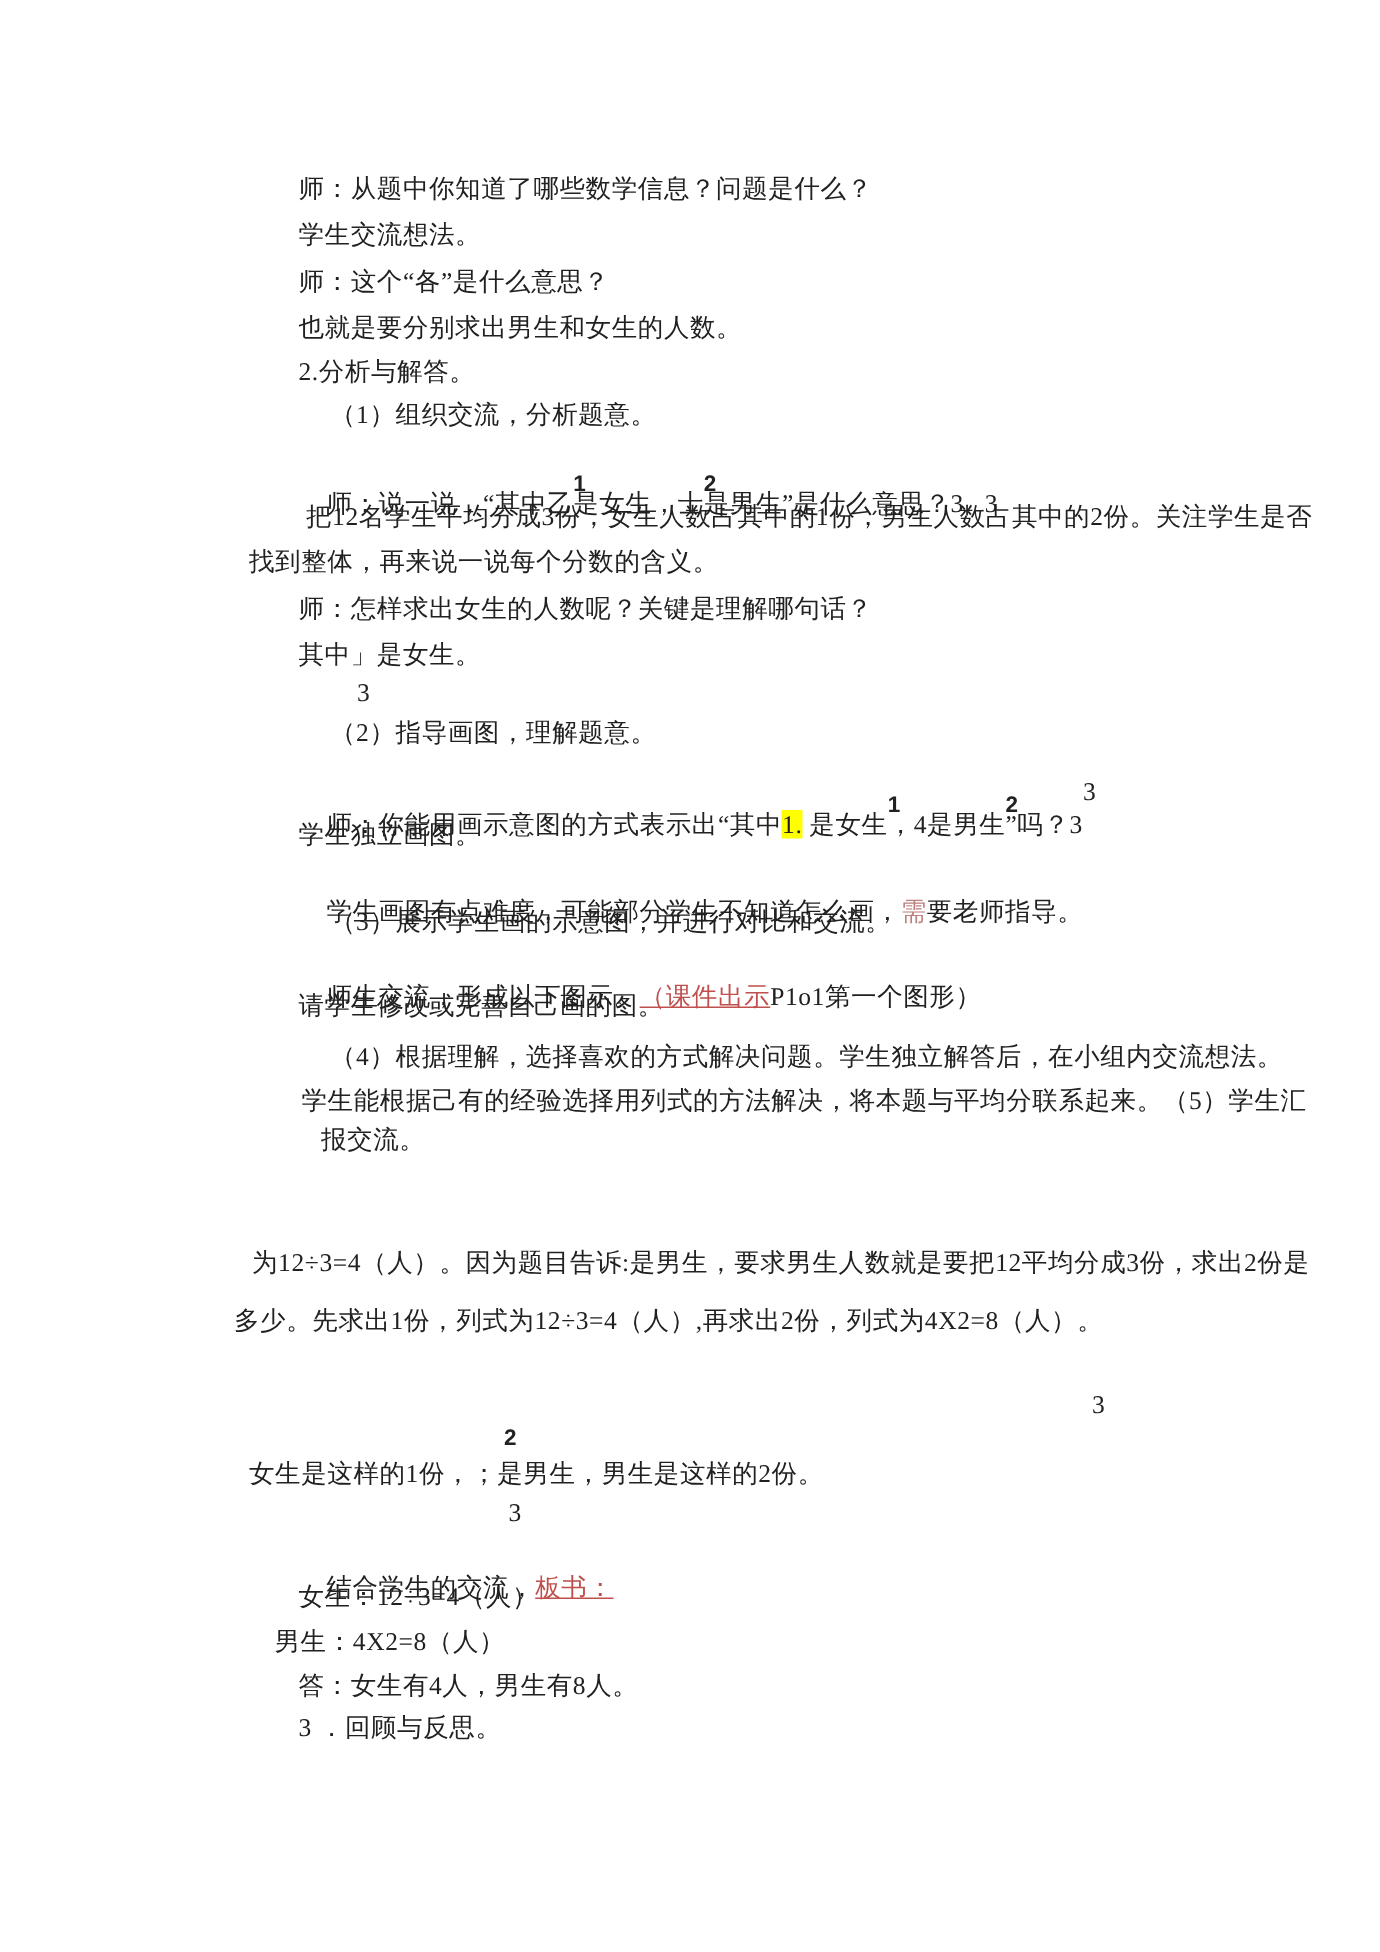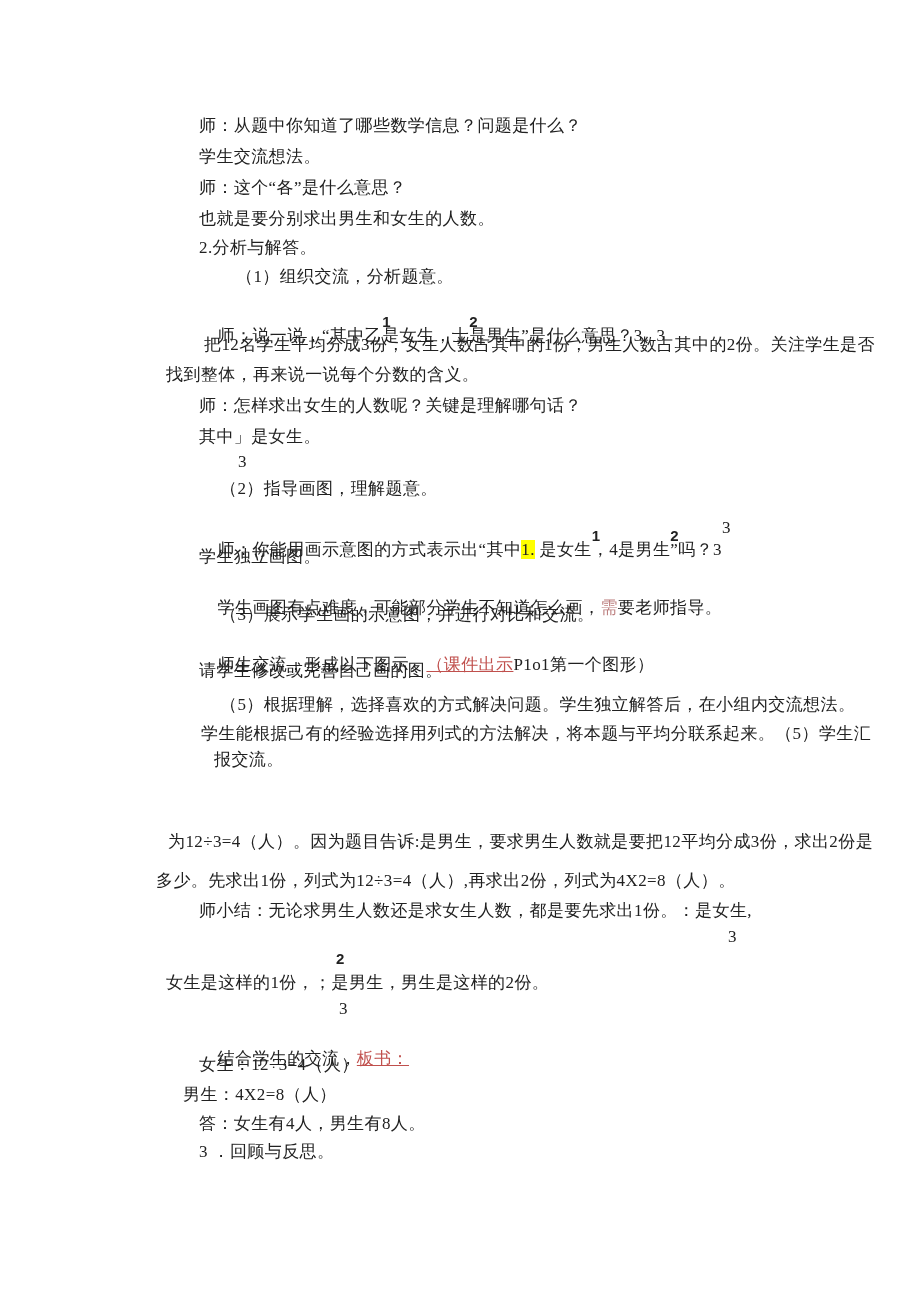--- a/index.html
+++ b/index.html
@@ -42,21 +42,21 @@
 </head>
 <body>
 
 <div id="page">
 
   <div class="ln" style="top:115px;left:171px"><span>师：从题中你知道了哪些数学信息？问题是什么？</span></div>
   <div class="ln" style="top:146px;left:171px"><span>学生交流想法。</span></div>
   <div class="ln" style="top:177px;left:171px"><span>师：这个“各”是什么意思？</span></div>
   <div class="ln" style="top:208px;left:171px"><span>也就是要分别求出男生和女生的人数。</span></div>
   <div class="ln" style="top:237px;left:171px"><span>2.分析与解答。</span></div>
-  <div class="ln" style="top:266px;left:208px"><span>（1）组织交流，分析题意。</span></div>
+  <div class="ln" style="top:266px;left:192px"><span>（1）组织交流，分析题意。</span></div>
 
   <div class="ln" style="top:303px;left:171px">
     <span>师：说一说，“其中乙</span><span class="sup">1</span><span>是女生，士</span><span class="sup">2</span><span>是男生”是什么意思？3   3</span>
   </div>
 
   <div class="ln" style="top:334px;left:176px"><span>把12名学生平均分成3份，女生人数占其中的1份，男生人数占其中的2份。关注学生是否</span></div>
   <div class="ln" style="top:364px;left:138px"><span>找到整体，再来说一说每个分数的含义。</span></div>
   <div class="ln" style="top:395px;left:171px"><span>师：怎样求出女生的人数呢？关键是理解哪句话？</span></div>
   <div class="ln" style="top:426px;left:171px"><span>其中」是女生。</span></div>
   <div class="ln" style="top:451px;left:210px"><span>3</span></div>
@@ -73,26 +73,25 @@
     <span>学生画图有点难度，可能部分学生不知道怎么画，</span><span class="pink">需</span><span>要老师指导。</span>
   </div>
 
   <div class="ln" style="top:604px;left:192px"><span>（3）展示学生画的示意图，并进行对比和交流。</span></div>
 
   <div class="ln" style="top:632px;left:171px">
     <span>师生交流，形成以下图示。</span><span class="red">（课件出示</span><span>P1o1第一个图形）</span>
   </div>
 
   <div class="ln" style="top:660px;left:171px"><span>请学生修改或完善自己画的图。</span></div>
-  <div class="ln" style="top:694px;left:192px"><span>（5）根据理解，选择喜欢的方式解决问题。学生独立解答后，在小组内交流想法。</span></div>
+  <div class="ln" style="top:694px;left:192px"><span>（4）根据理解，选择喜欢的方式解决问题。学生独立解答后，在小组内交流想法。</span></div>
   <div class="ln" style="top:723px;left:173px"><span>学生能根据己有的经验选择用列式的方法解决，将本题与平均分联系起来。（5）学生汇</span></div>
   <div class="ln" style="top:749px;left:186px"><span>报交流。</span></div>
   <div class="ln" style="top:831px;left:140px"><span>为12÷3=4（人）。因为题目告诉:是男生，要求男生人数就是要把12平均分成3份，求出2份是</span></div>
   <div class="ln" style="top:870px;left:128px"><span>多少。先求出1份，列式为12÷3=4（人）,再求出2份，列式为4X2=8（人）。</span></div>
-  <div class="ln" style="top:900px;left:171px"><span>师小结：无论求男生人数还是求女生人数，都是要先求出1份。：是女生,</span></div>
   <div class="ln" style="top:926px;left:700px"><span>3</span></div>
   <div class="ln num" style="top:948px;left:308px"><span>2</span></div>
   <div class="ln" style="top:972px;left:138px"><span>女生是这样的1份，；是男生，男生是这样的2份。</span></div>
   <div class="ln" style="top:998px;left:311px"><span>3</span></div>
 
   <div class="ln" style="top:1026px;left:171px">
     <span>结合学生的交流，</span><span class="red">板书：</span>
   </div>
 
   <div class="ln" style="top:1054px;left:171px"><span>女生：12÷3=4（人）</span></div>

